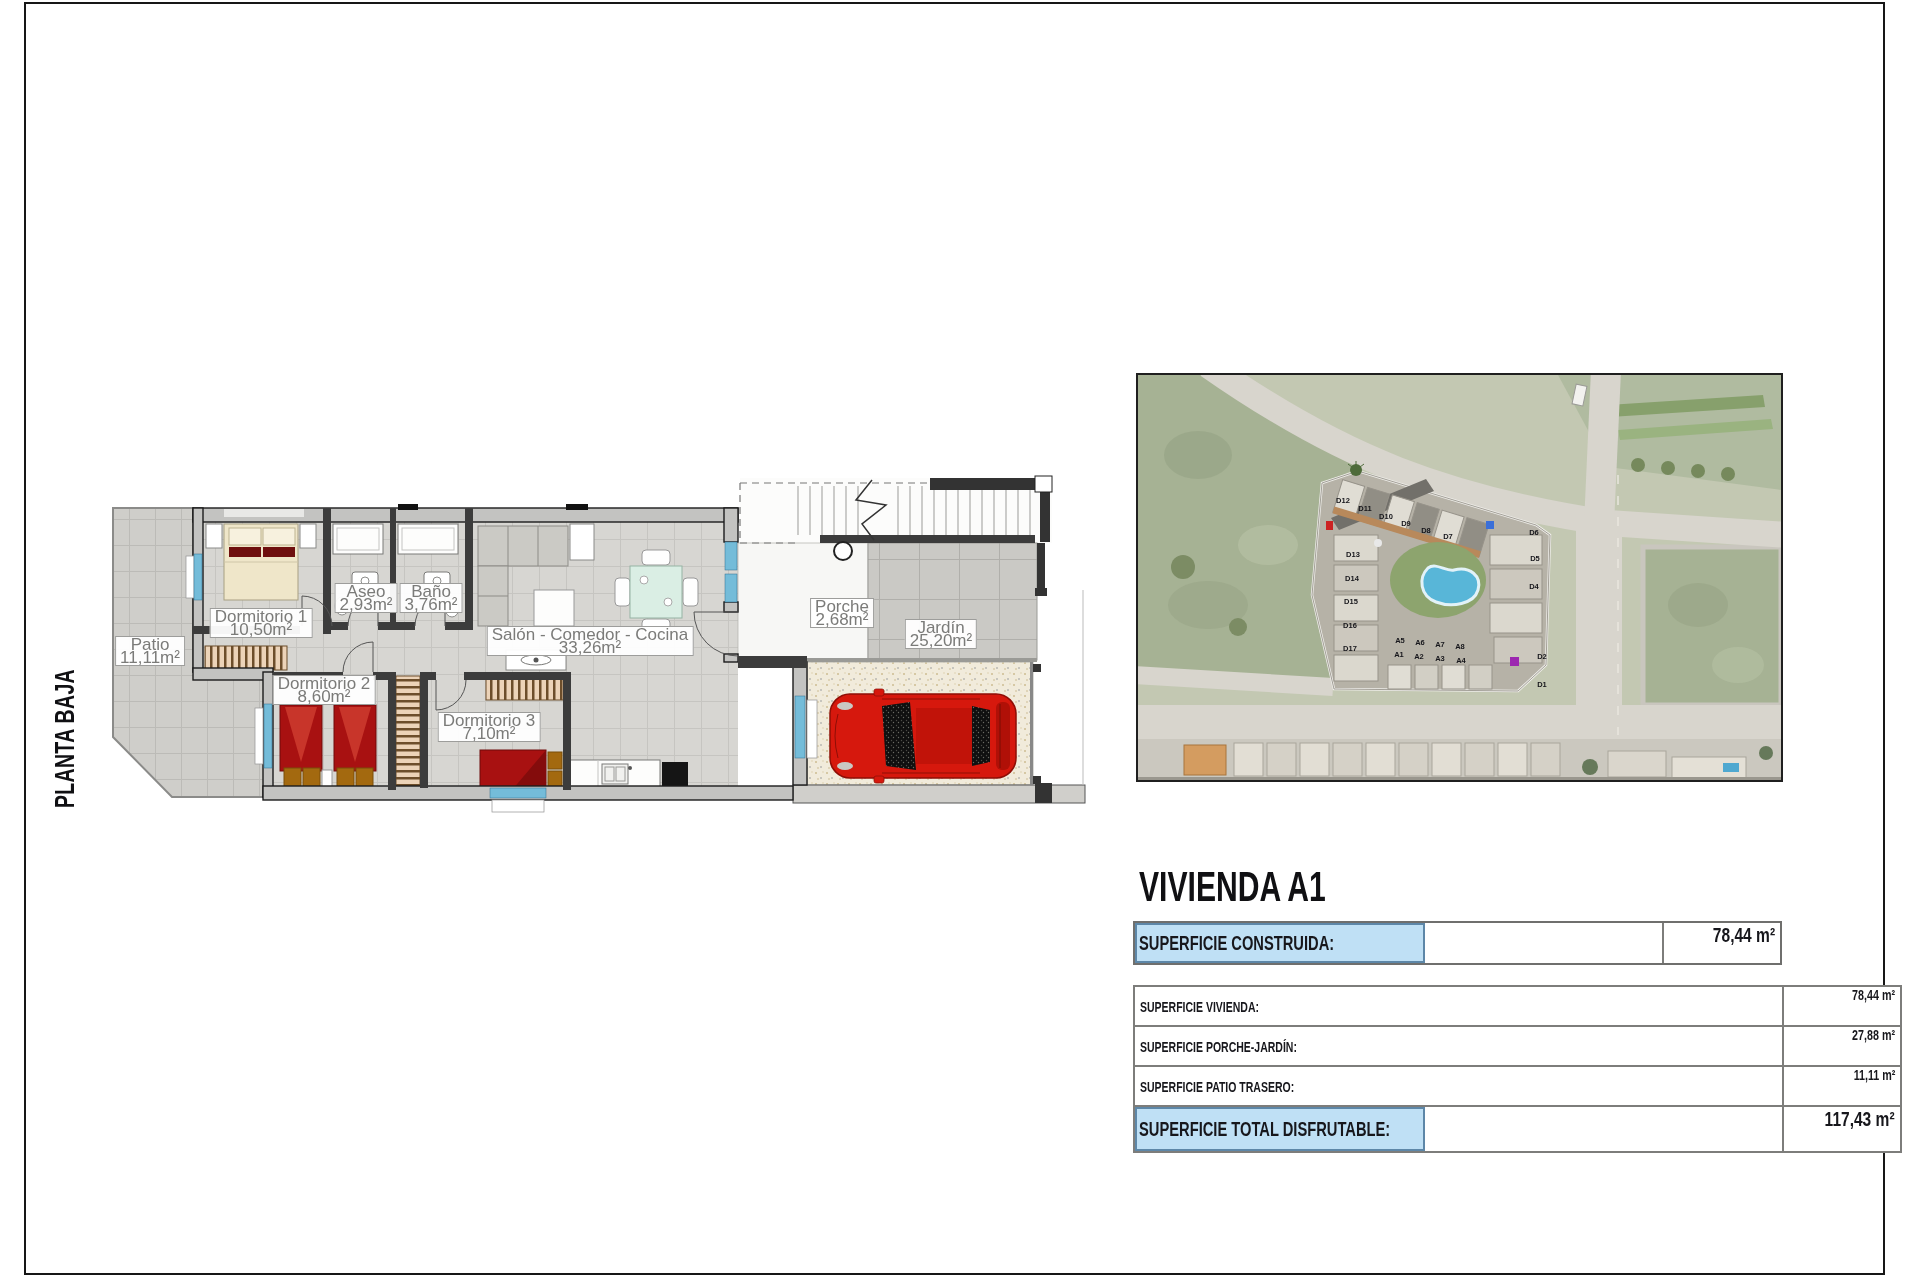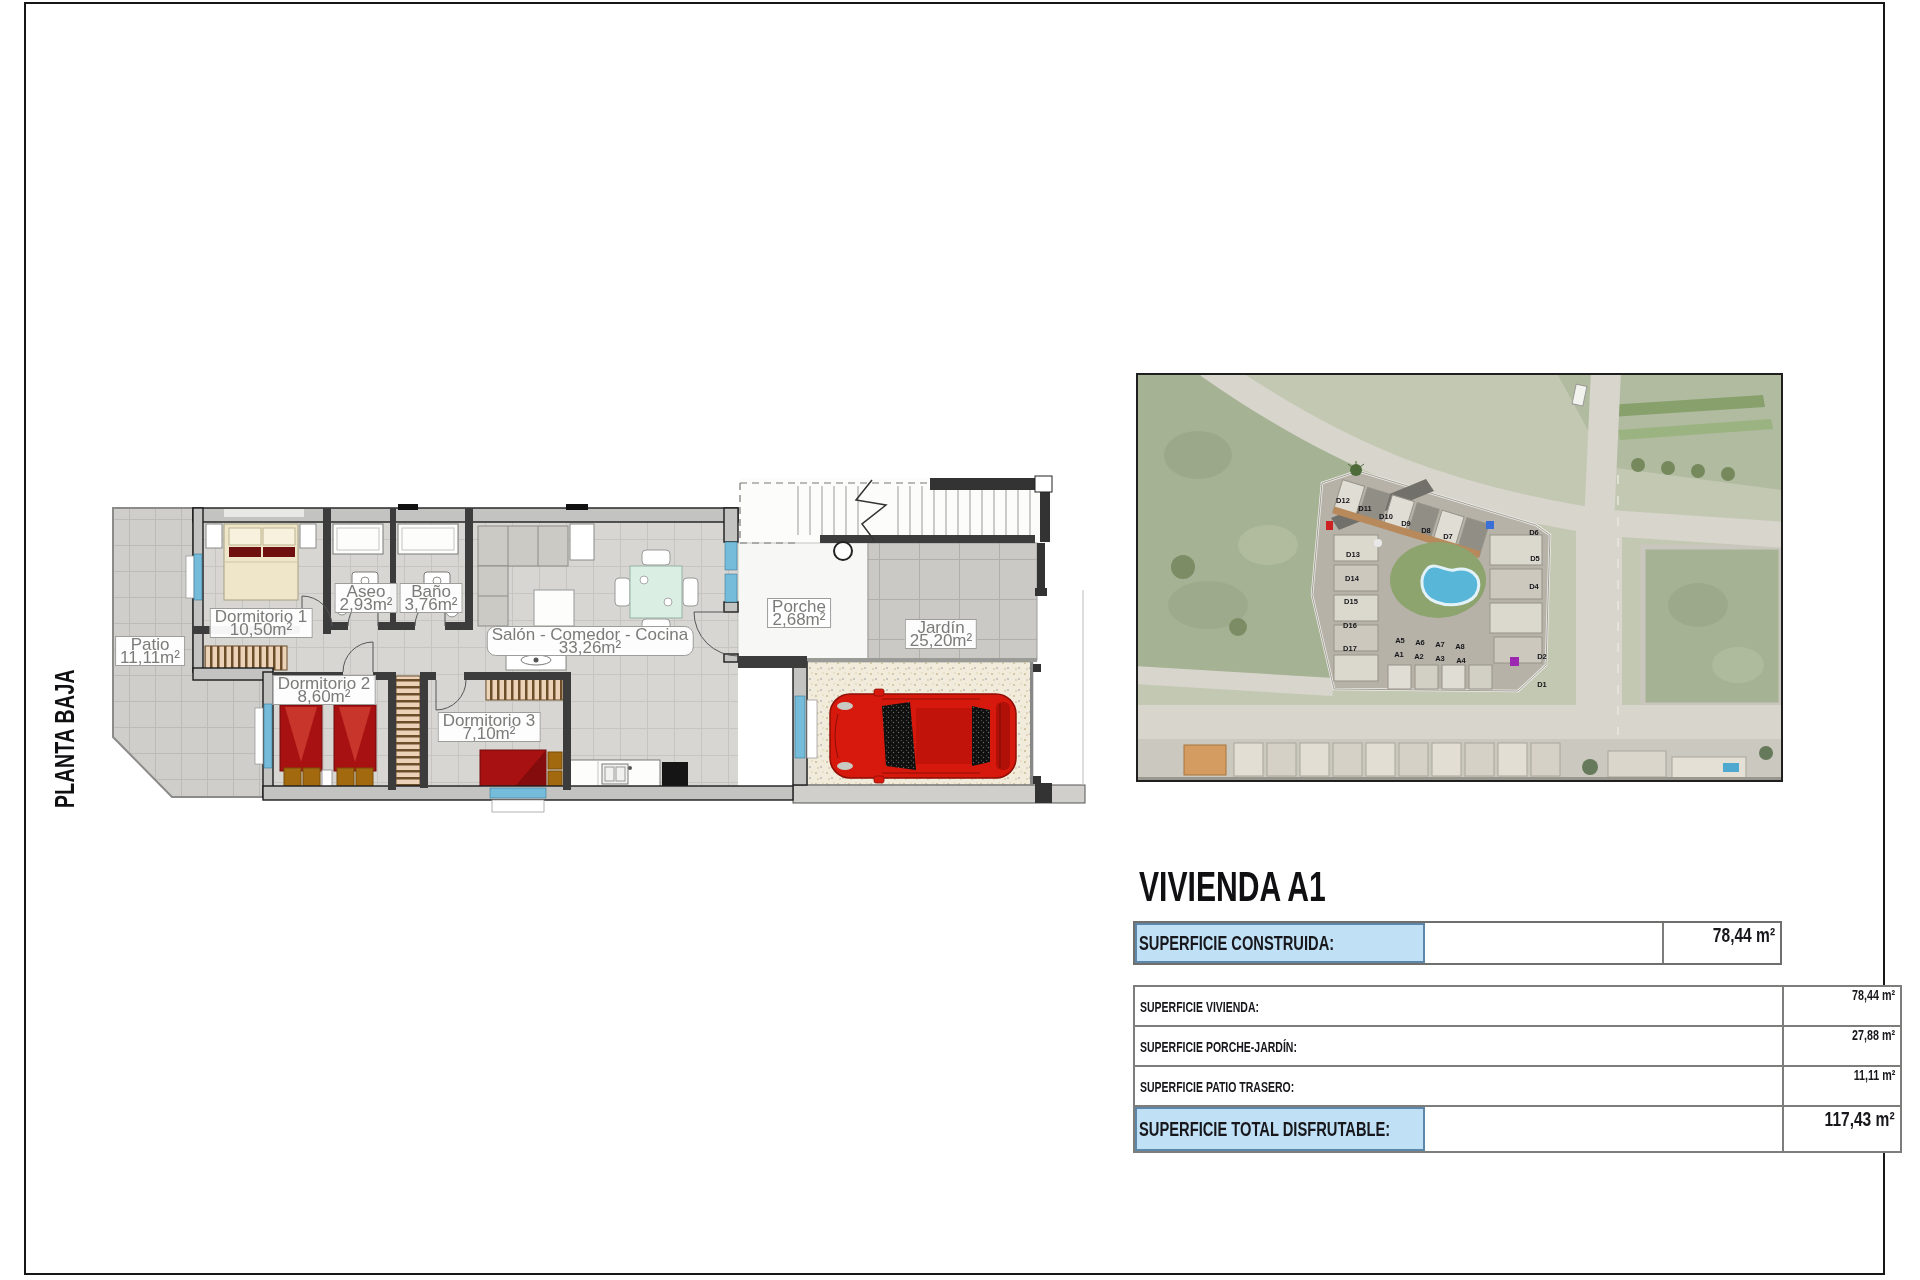--- a/index.html
+++ b/index.html
@@ -300,25 +300,25 @@
         <div>10,50m²</div>
       </div>
       <div class="room-label" style="left: 276px; top: 128px;">
         <div>Aseo</div>
         <div>2,93m²</div>
       </div>
       <div class="room-label" style="left: 341px; top: 128px;">
         <div>Baño</div>
         <div>3,76m²</div>
       </div>
-      <div class="room-label" style="left: 500px; top: 171px; border-radius: 9px;">
+      <div class="room-label" style="left: 500px; top: 171px;">
         <div>Salón - Comedor - Cocina</div>
         <div>33,26m²</div>
       </div>
-      <div class="room-label" style="left: 709px; top: 143px;">
+      <div class="room-label" style="left: 752px; top: 143px;">
         <div>Porche</div>
         <div>2,68m²</div>
       </div>
       <div class="room-label" style="left: 851px; top: 164px;">
         <div>Jardín</div>
         <div>25,20m²</div>
       </div>
       <div class="room-label" style="left: 60px; top: 181px;">
         <div>Patio</div>
         <div>11,11m²</div>

